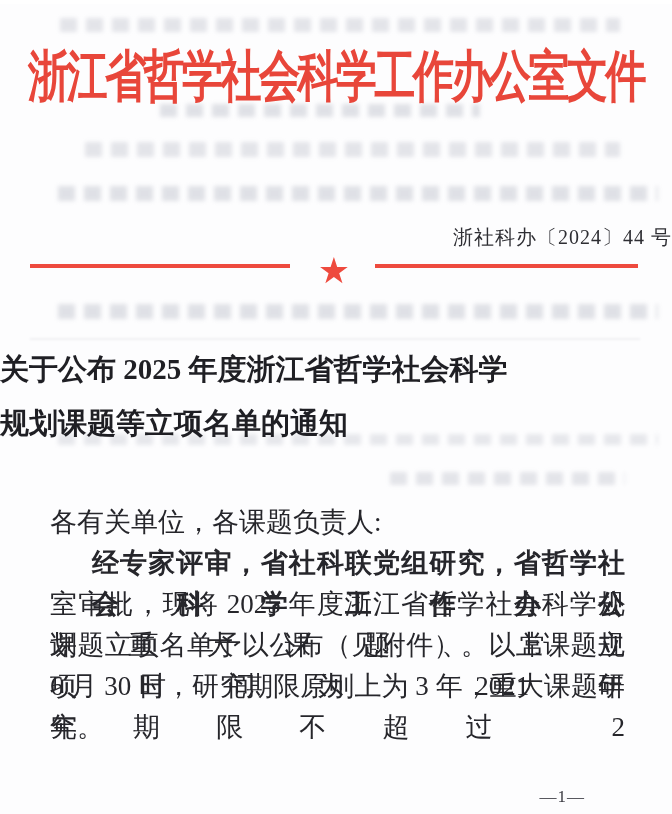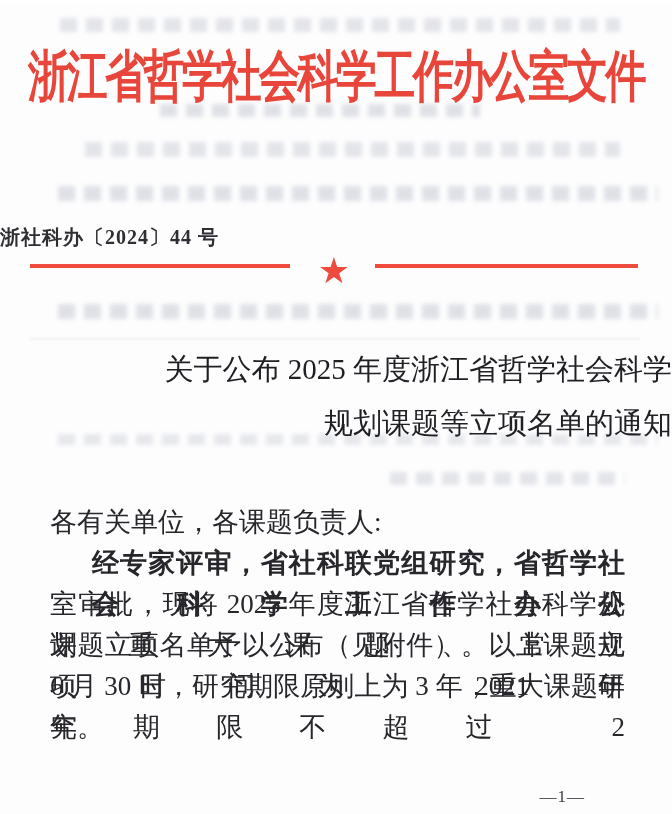--- a/index.html
+++ b/index.html
@@ -43,26 +43,25 @@
     transform: scaleY(1.35);
     transform-origin: top center;
   }
 
   
   .doc-number {
     position: absolute;
     top: 220px;
     left: 0;
     right: 0;
-    text-align: left;
+    text-align: right;
     font-size: 20px;
     line-height: 26px;
     color: #2e2e33;
     letter-spacing: 1px;
-    font-weight: bold;
   }
 
   
   .line-left, .line-right {
     position: absolute;
     top: 260px;
     height: 4px;
     background: #ee4a3e;
   }
   .line-left  { left: 30px;  width: 260px; }
@@ -78,23 +77,23 @@
     color: #ee4a3e;
     font-family: "DejaVu Sans", sans-serif;
   }
 
   
   .main-title {
     position: absolute;
     top: 338px;
     left: 0;
     right: 0;
-    text-align: right;
+    text-align: left;
     font-size: 29px;
-    font-weight: normal;
+    font-weight: bold;
     color: #1f1f24;
     line-height: 54px;
   }
 
   
   .body-text {
     position: absolute;
     top: 498px;
     left: 50px;
     width: 575px;

